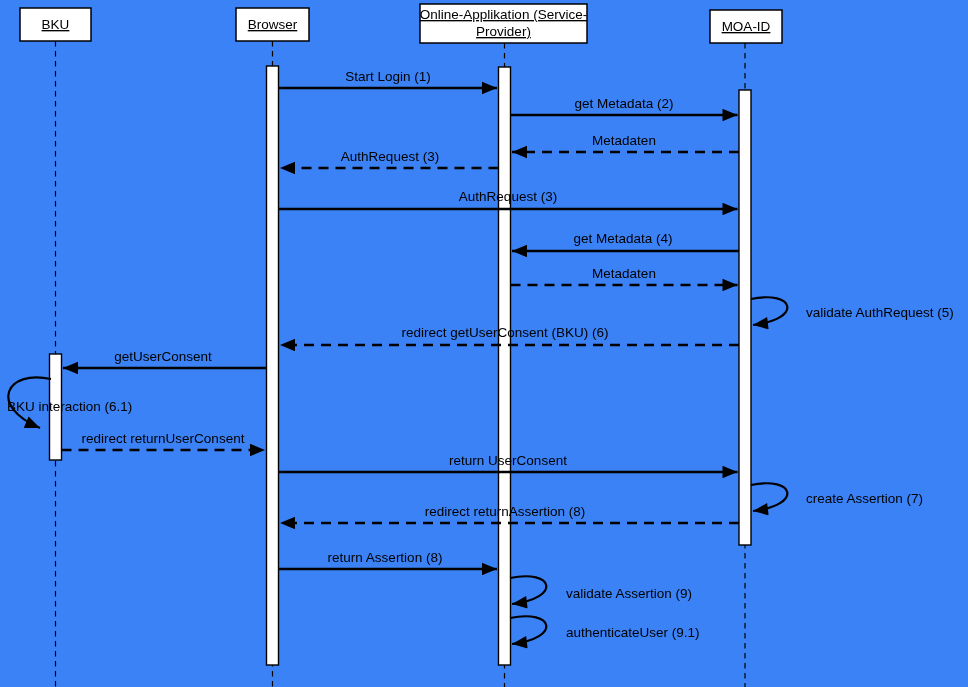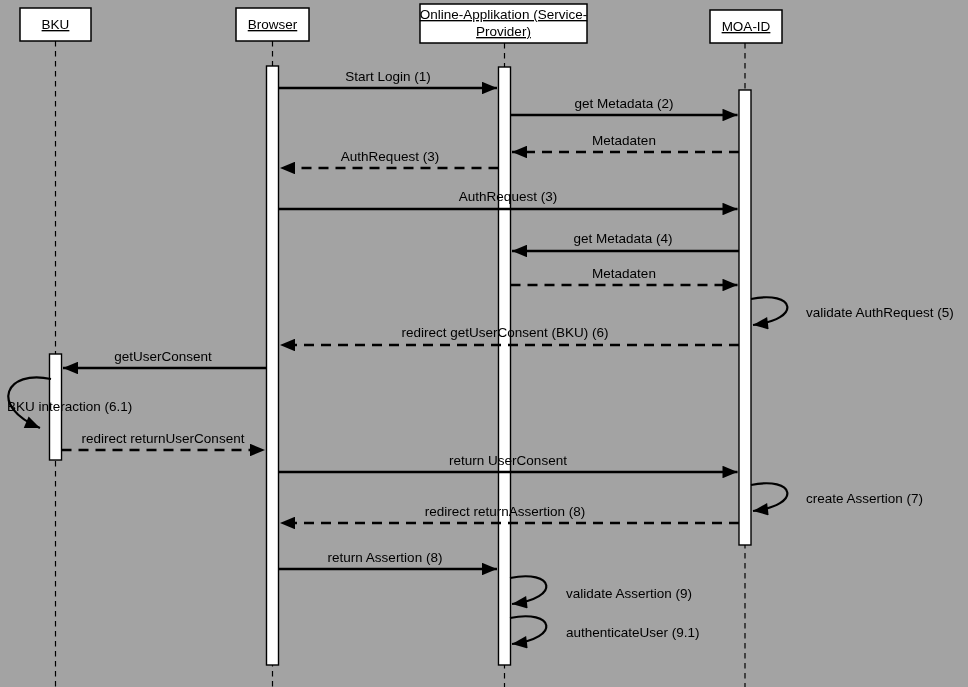--- a/index.html
+++ b/index.html
@@ -1,16 +1,16 @@
 <!DOCTYPE html>
 <html><head>
 <meta charset="utf-8">
 <style>
   html,body{margin:0;padding:0;background:#ffffff;}
-  .stage{position:relative;width:968px;height:687px;background:#a3a3a3;overflow:hidden;}
+  .stage{position:relative;width:968px;height:687px;background:#3b82f6;overflow:hidden;}
   svg{display:block;}
   text{font-family:"Liberation Sans",sans-serif;fill:#000000;}
   .head-label{font-size:13.5px;text-anchor:middle;text-decoration:underline;}
   .msg-label{font-size:13.5px;text-anchor:middle;}
   .self-label{font-size:13.5px;text-anchor:start;}
   .head-rect{fill:#ffffff;stroke:#000000;stroke-width:1.5;}
   .lifeline{stroke:#000000;stroke-width:1.2;stroke-dasharray:5.5 4.5;fill:none;}
   .activation{fill:#ffffff;stroke:#000000;stroke-width:1.4;}
   .msg-solid{stroke:#000000;stroke-width:2.3;fill:none;}
   .msg-dashed{stroke:#000000;stroke-width:2.3;stroke-dasharray:10 7;fill:none;}

